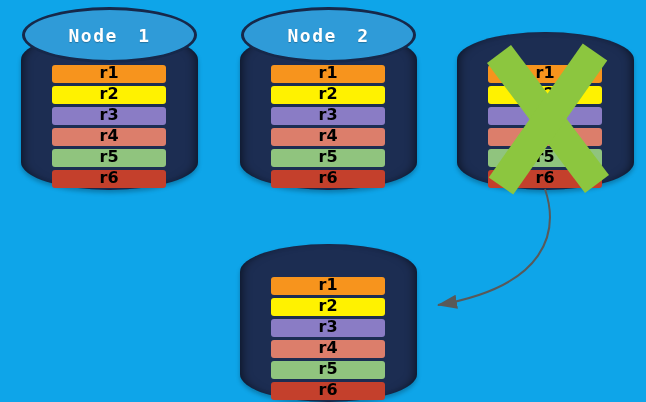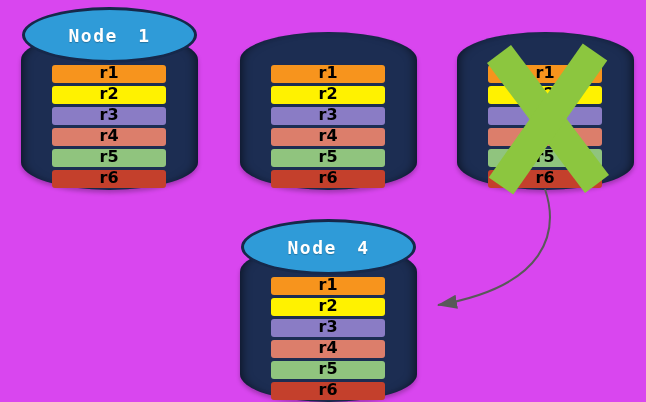--- a/index.html
+++ b/index.html
@@ -1,19 +1,19 @@
 <!DOCTYPE html>
 <html><head>
 <meta charset="utf-8">
 <style>
   html,body{margin:0;padding:0;background:#ffffff;}
   #stage{
     position:relative;
     width:646px;height:402px;
-    background:#d946ef;
+    background:#0ea5e9;
     overflow:hidden;
     font-family:"Liberation Sans", sans-serif;
   }
   
   .cyl{position:absolute;width:177px;height:184px;}
   .cyl-body{
     position:absolute;left:0;right:0;top:26px;bottom:0;
     background:#1C2D52;
     border-radius:88px 88px 88px 88px / 28px 28px 28px 28px;
     box-shadow:0 3px 4px rgba(0,0,0,0.25),
@@ -76,20 +76,23 @@
         <div class="row" style="background: rgb(255, 242, 0);">r2</div>
         <div class="row" style="background: rgb(138, 124, 197);">r3</div>
         <div class="row" style="background: rgb(220, 126, 107);">r4</div>
         <div class="row" style="background: rgb(144, 196, 126);">r5</div>
         <div class="row" style="background: rgb(196, 64, 44);">r6</div>
       </div>
   </div>
 
   <div class="cyl pos-n2">
     <div class="cyl-body"></div>
+    <div class="cyl-top">
+      <span class="cyl-label">Node 2</span>
+    </div>
     <div class="rows">
         <div class="row" style="background: rgb(247, 148, 29);">r1</div>
         <div class="row" style="background: rgb(255, 242, 0);">r2</div>
         <div class="row" style="background: rgb(138, 124, 197);">r3</div>
         <div class="row" style="background: rgb(220, 126, 107);">r4</div>
         <div class="row" style="background: rgb(144, 196, 126);">r5</div>
         <div class="row" style="background: rgb(196, 64, 44);">r6</div>
       </div>
   </div>
 
@@ -104,23 +107,20 @@
         <div class="row" style="background: rgb(196, 64, 44);">r6</div>
       </div>
     <svg class="xmark" width="177" height="192" viewBox="0 0 177 192">
       <line x1="42" y1="48" x2="140" y2="178" stroke-width="30" stroke-linecap="butt" stroke="#8CC63F"></line>
       <line x1="138" y1="46" x2="44" y2="180" stroke-width="30" stroke-linecap="butt" stroke="#8CC63F"></line>
     </svg>
   </div>
 
   <div class="cyl pos-n4">
     <div class="cyl-body"></div>
-    <div class="cyl-top">
-      <span class="cyl-label">Node 4</span>
-    </div>
     <div class="rows">
         <div class="row" style="background: rgb(247, 148, 29);">r1</div>
         <div class="row" style="background: rgb(255, 242, 0);">r2</div>
         <div class="row" style="background: rgb(138, 124, 197);">r3</div>
         <div class="row" style="background: rgb(220, 126, 107);">r4</div>
         <div class="row" style="background: rgb(144, 196, 126);">r5</div>
         <div class="row" style="background: rgb(196, 64, 44);">r6</div>
       </div>
   </div>
 

